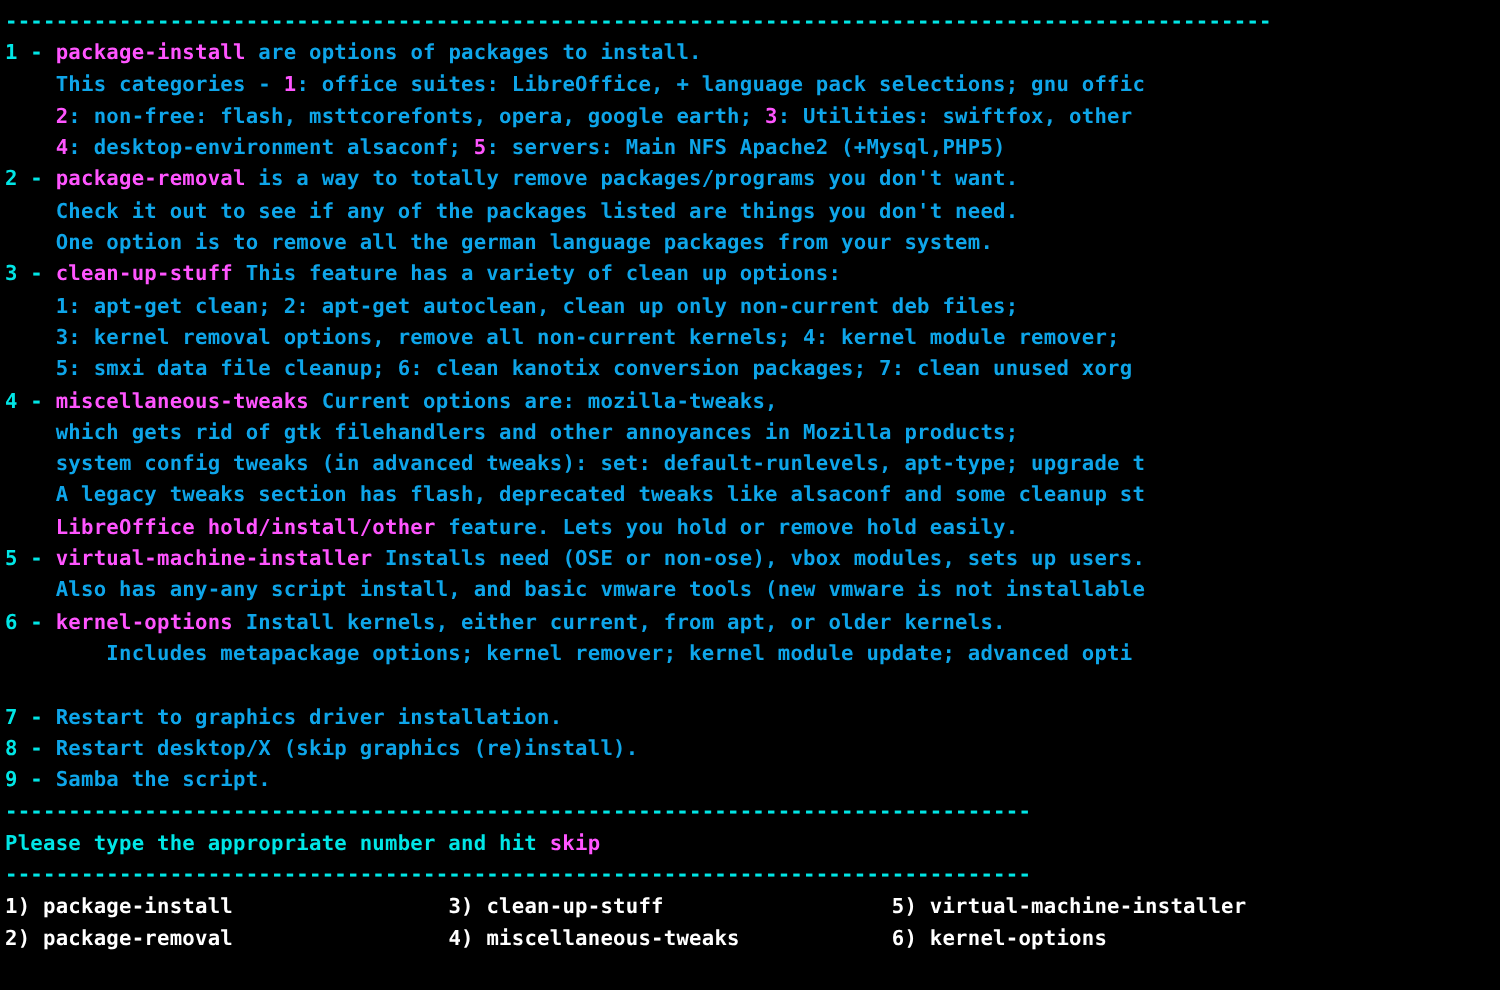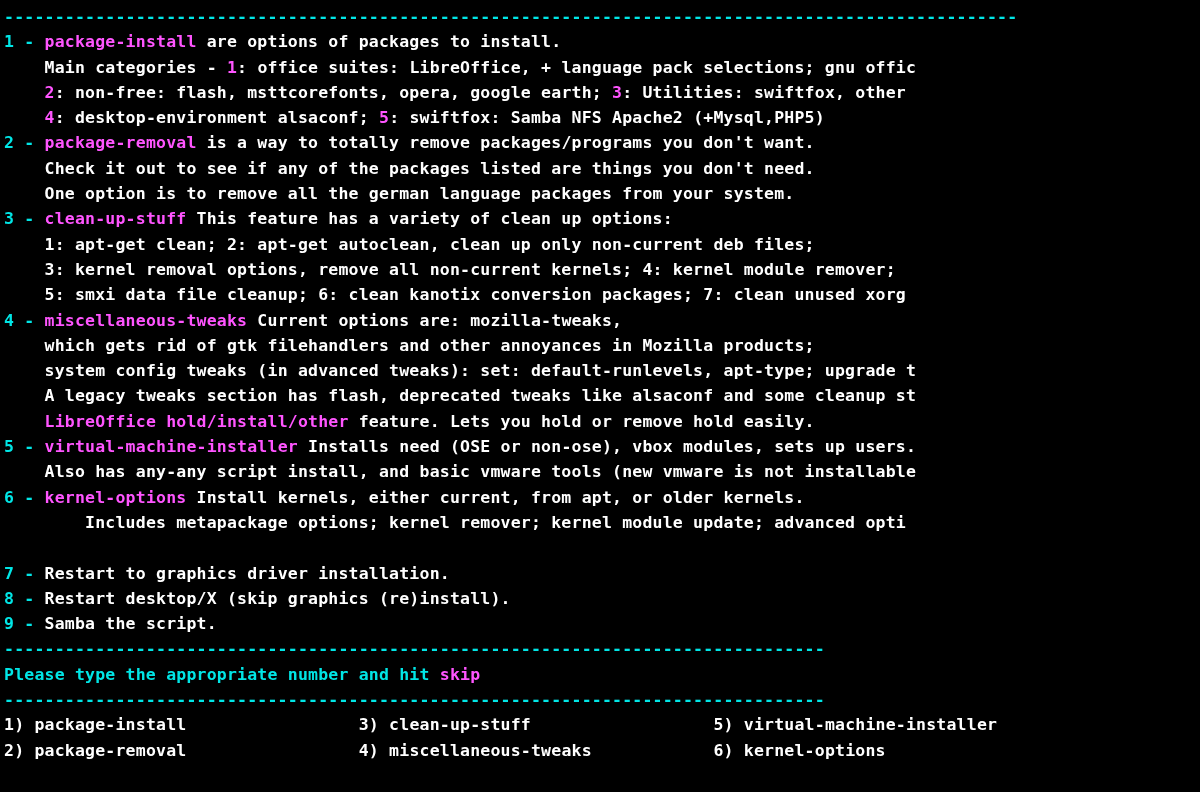--- a/index.html
+++ b/index.html
@@ -16,31 +16,31 @@
     font-family: "DejaVu Sans Mono", "Liberation Mono", "Menlo", "Consolas", monospace;
     font-size: 16.5px;
     line-height: 25.3px;
     letter-spacing: 0.2px;
     white-space: pre;
     color: #fff;
     font-weight: bold;
   }
   .cy { color: #00e6e6; }   
   .mg { color: #ff55ff; }   
-  .gn { color: #ffffff; }   
+  .gn { color: #0ea5e9; }   
   .wh { color: #ffffff; }   
 </style>
 </head>
 <body>
 
 <pre class="term" id="term"><span class="cy">----------------------------------------------------------------------------------------------------</span>
 <span class="cy">1</span><span class="cy"> - </span><span class="mg">package-install</span><span class="gn"> are options of packages to install.</span>
-<span class="gn">    </span><span class="gn">Main categories - </span><span class="mg">1</span><span class="gn">: office suites: LibreOffice, + language pack selections; gnu offic</span>
+<span class="gn">    </span><span class="gn">This categories - </span><span class="mg">1</span><span class="gn">: office suites: LibreOffice, + language pack selections; gnu offic</span>
 <span class="gn">    </span><span class="mg">2</span><span class="gn">: non-free: flash, msttcorefonts, opera, google earth; </span><span class="mg">3</span><span class="gn">: Utilities: swiftfox, other</span>
-<span class="gn">    </span><span class="mg">4</span><span class="gn">: desktop-environment alsaconf; </span><span class="mg">5</span><span class="gn">: swiftfox: Samba NFS Apache2 (+Mysql,PHP5)</span>
+<span class="gn">    </span><span class="mg">4</span><span class="gn">: desktop-environment alsaconf; </span><span class="mg">5</span><span class="gn">: servers: Main NFS Apache2 (+Mysql,PHP5)</span>
 <span class="cy">2</span><span class="cy"> - </span><span class="mg">package-removal</span><span class="gn"> is a way to totally remove packages/programs you don't want.</span>
 <span class="gn">    </span><span class="gn">Check it out to see if any of the packages listed are things you don't need.</span>
 <span class="gn">    </span><span class="gn">One option is to remove all the german language packages from your system.</span>
 <span class="cy">3</span><span class="cy"> - </span><span class="mg">clean-up-stuff</span><span class="gn"> This feature has a variety of clean up options:</span>
 <span class="gn">    </span><span class="gn">1: apt-get clean; 2: apt-get autoclean, clean up only non-current deb files;</span>
 <span class="gn">    </span><span class="gn">3: kernel removal options, remove all non-current kernels; 4: kernel module remover;</span>
 <span class="gn">    </span><span class="gn">5: smxi data file cleanup; 6: clean kanotix conversion packages; 7: clean unused xorg</span>
 <span class="cy">4</span><span class="cy"> - </span><span class="mg">miscellaneous-tweaks</span><span class="gn"> Current options are: mozilla-tweaks,</span>
 <span class="gn">    </span><span class="gn">which gets rid of gtk filehandlers and other annoyances in Mozilla products;</span>
 <span class="gn">    </span><span class="gn">system config tweaks (in advanced tweaks): set: default-runlevels, apt-type; upgrade t</span>

